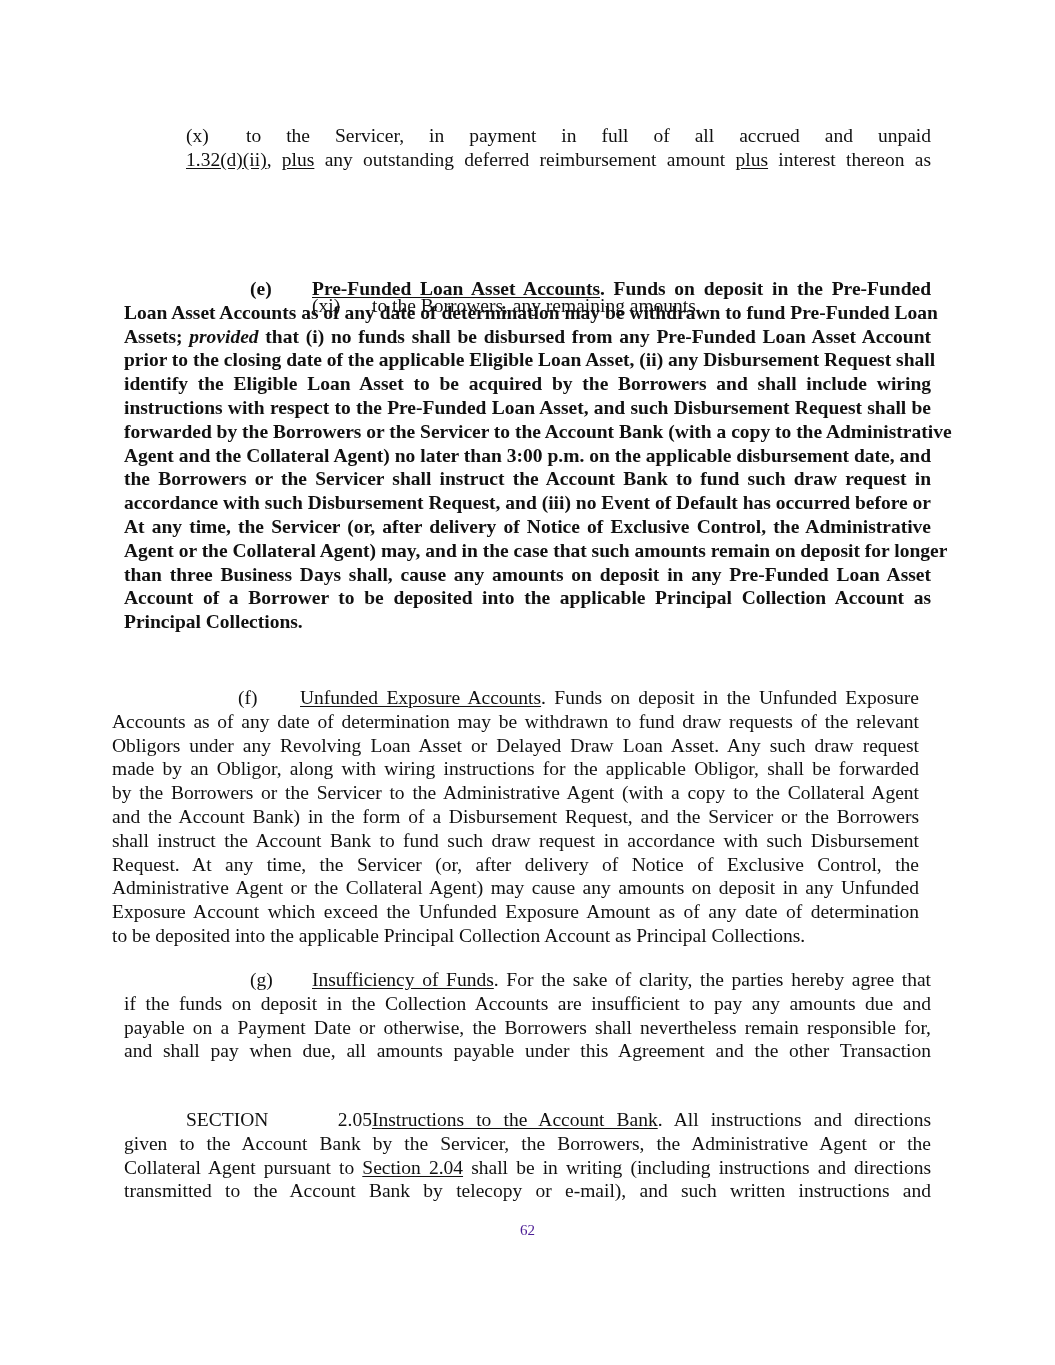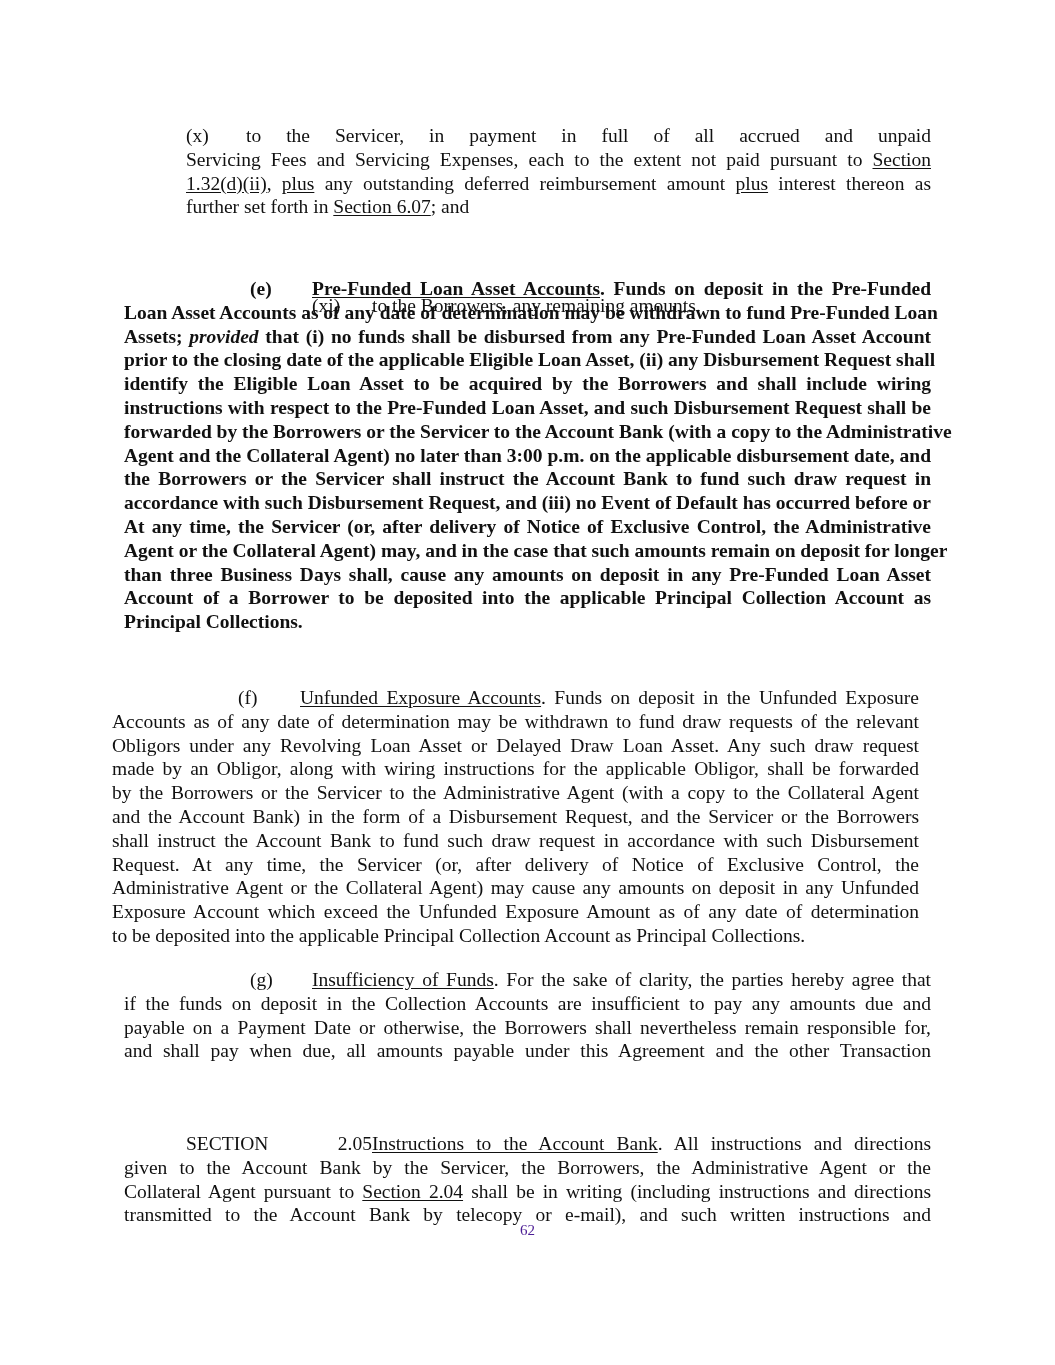--- a/index.html
+++ b/index.html
@@ -17,36 +17,34 @@
     position: absolute; left: 0; width: 1055px; top: 1219px; text-align: center;
     font-family: "Liberation Serif", serif; font-size: 15px; color: #4c1d95;
   }
   .p-x { left: 186px; top: 124px; width: 745px; }
   .p-xi { left: 312px; top: 254px; width: 620px; margin-top: 40px; }
   .p-e { left: 124px; top: 277px; width: 807px; font-weight: bold; }
   .p-f { left: 112px; top: 686px; width: 807px; }
   .p-g { left: 124px; top: 968px; width: 807px; }
   .p-s205 { left: 124px; top: 1108px; width: 807px; }
   .ind1 { padding-left: 126px; }
-  .ind-sec { padding-left: 62px; margin-top: 24px; }
+  .ind-sec { padding-left: 62px; }
   .lbl { display: inline-block; }
   .lbl-x { width: 60px; }
   .lbl-sub { width: 62px; }
   .lbl-sec { width: 186px; }
 </style>
 </head>
 <body>
 
 <div class="page">
 
   <div class="para p-x">
     <span class="line"><span class="lbl lbl-x">(x)</span><span>to the Servicer, in payment in full of all accrued and unpaid</span></span>
-    <span class="line">Servicing Fees and Servicing Expenses, each to the extent not paid pursuant to <u>Section</u></span>
     <span class="line"><u>1.32(d)(ii)</u>, <u>plus</u> any outstanding deferred reimbursement amount <u>plus</u> interest thereon as</span>
-    <span class="line last">further set forth in <u>Section 6.07</u>; and</span>
   </div>
 
   <div class="para p-xi">
     <span class="line last"><span class="lbl lbl-x">(xi)</span><span>to the Borrowers, any remaining amounts.</span></span>
   </div>
 
   <div class="para p-e">
       <span class="line ind1"><span class="lbl lbl-sub">(e)</span><u>Pre-Funded Loan Asset Accounts</u><span>.  Funds on deposit in the Pre-Funded</span></span>
       <span class="line"><span>Loan Asset Accounts as of any date of determination may be withdrawn to fund Pre-Funded Loan</span></span>
       <span class="line"><span>Assets; <i>provided</i> that (i) no funds shall be disbursed from any Pre-Funded Loan Asset Account</span></span>

